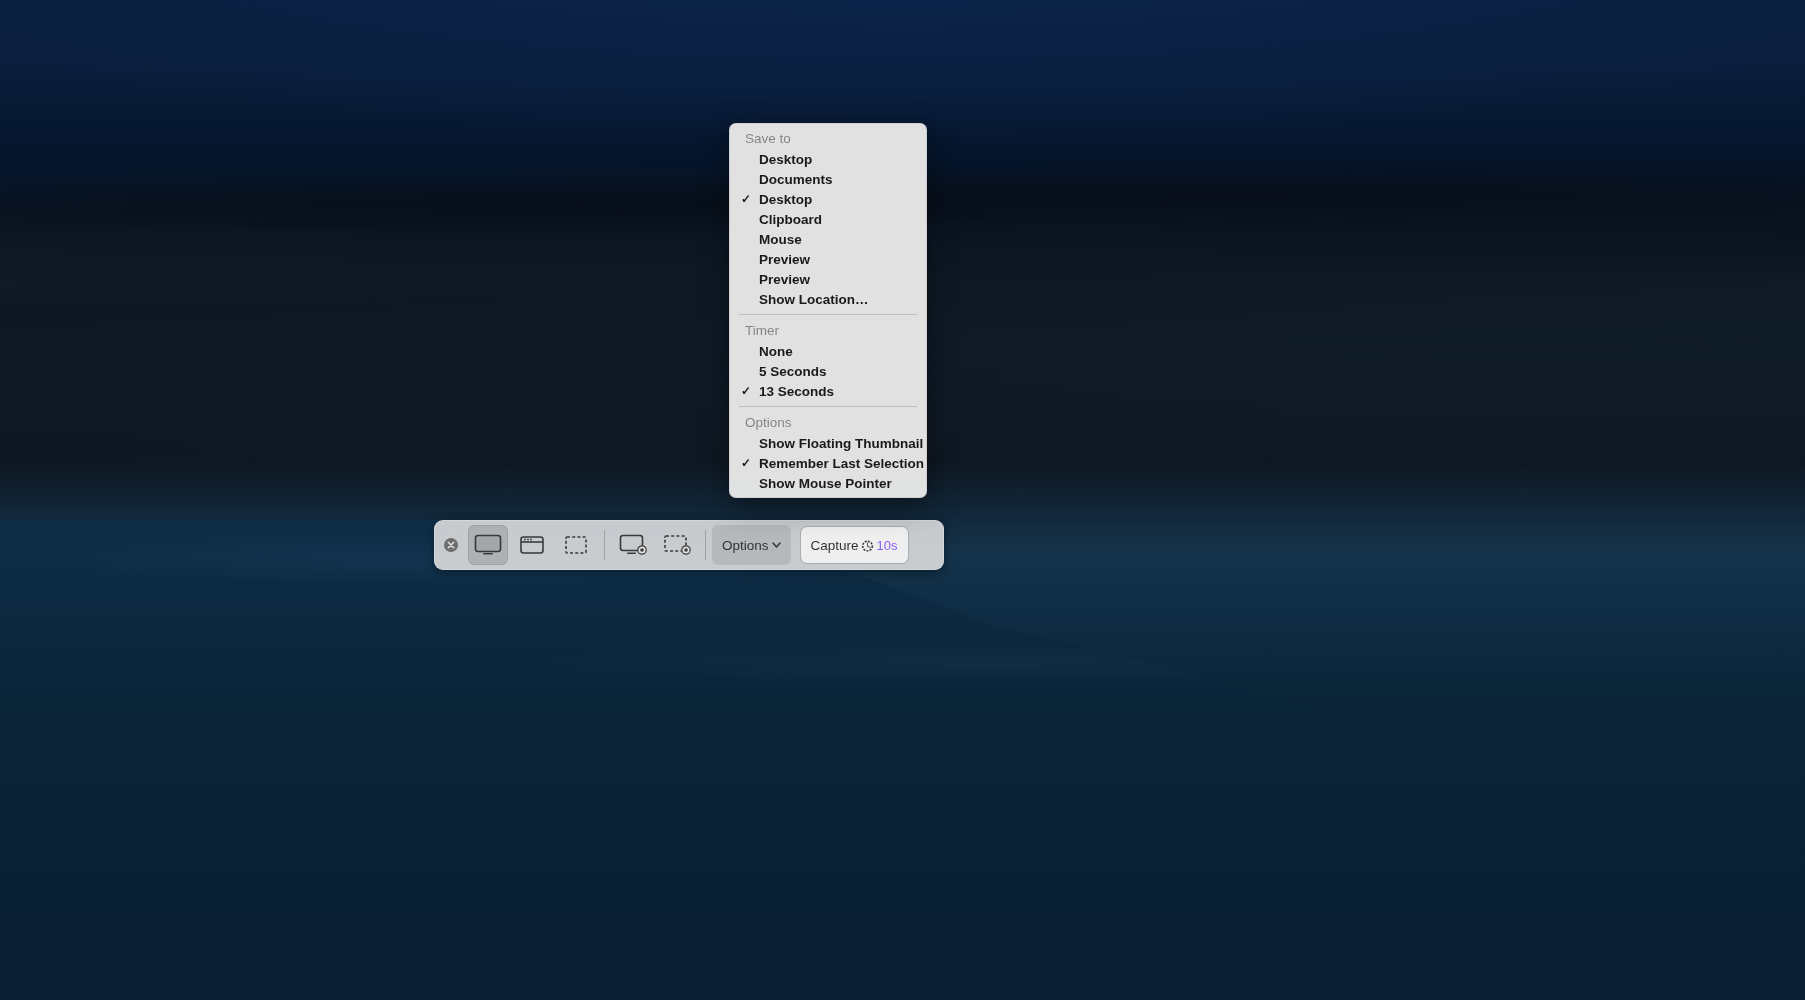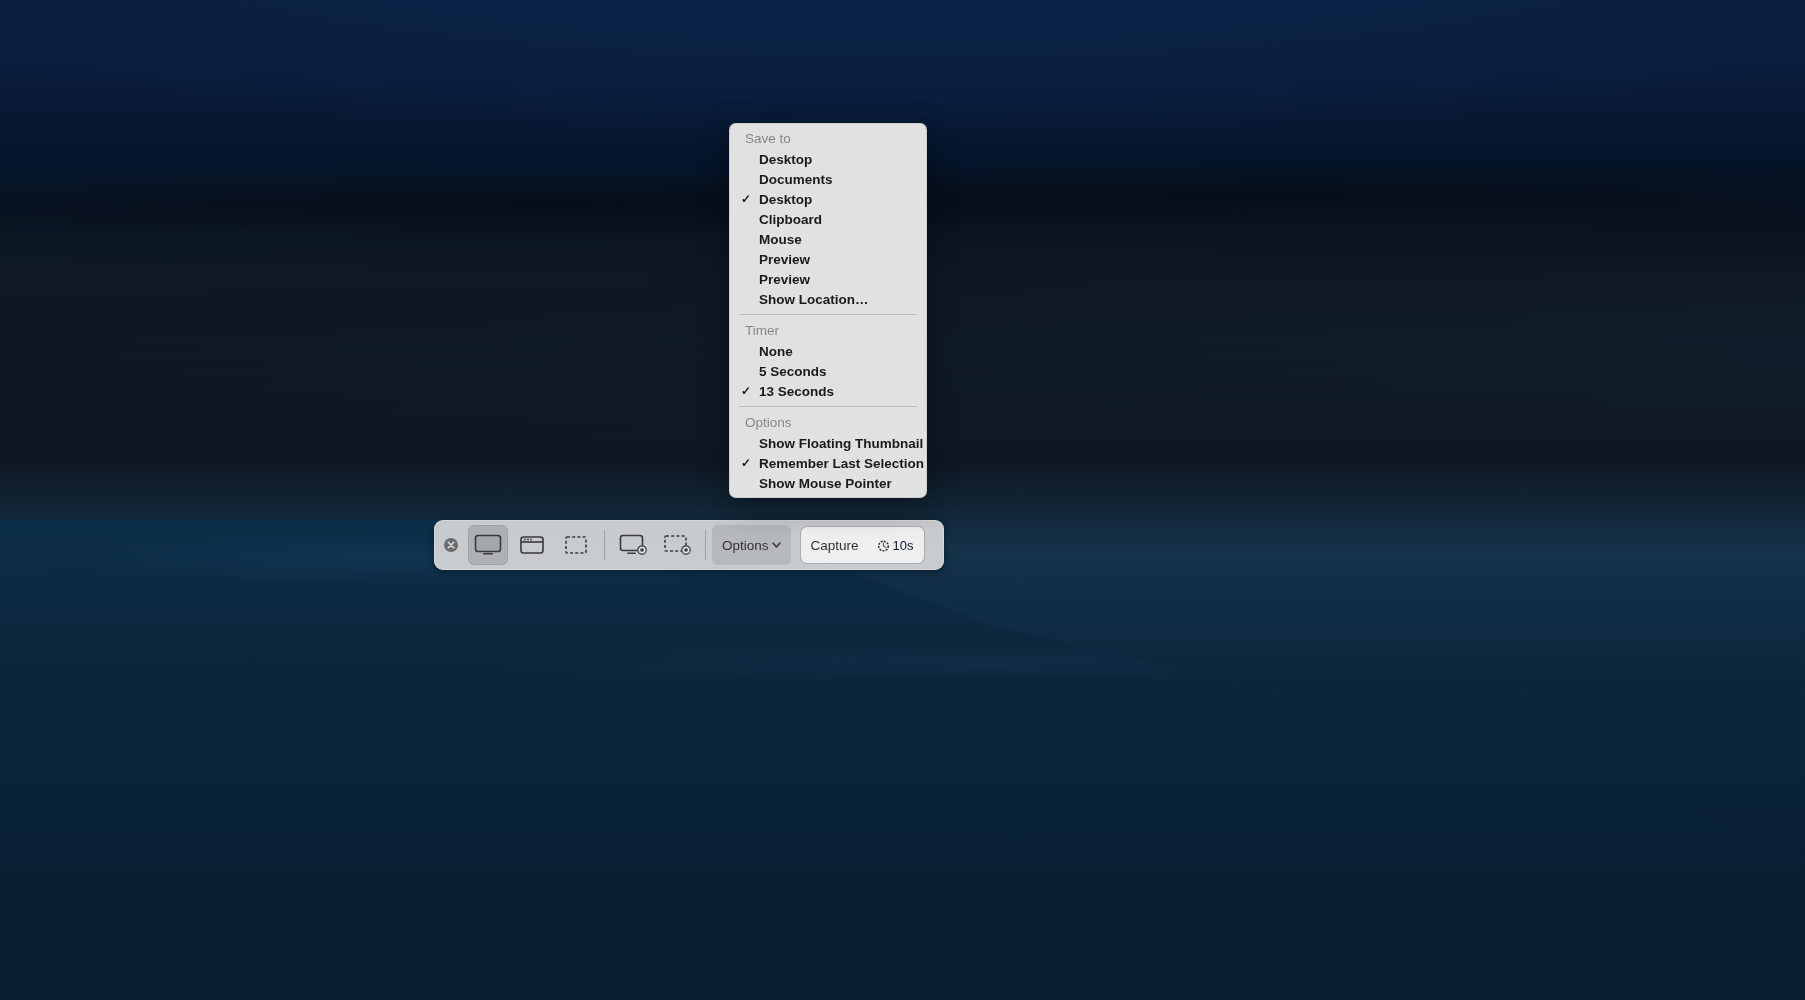--- a/index.html
+++ b/index.html
@@ -80,21 +80,21 @@
 .tb-options {
   padding: 0 10px; height:40px; border-radius:6px;
   display:flex; align-items:center; gap:3px;
   color:#333; font-size:13.5px; cursor:pointer;
   background: rgba(0,0,0,0.09);
 }
 .tb-capture {
   padding: 0 10px; height:36px; margin-left:10px;
   border-radius:6px; background:#efefef;
   box-shadow: 0 0 0 1px rgba(0,0,0,0.15);
-  display:flex; align-items:center; gap:18px;
+  display:flex; align-items:center; gap:2px;
   color:#333; font-size:13.5px; cursor:pointer;
 }
 
 
 .ic { stroke:#3a3a3a; stroke-width:1.6; fill:none; }
 .ic-fill { fill:#3a3a3a; }
 
 
 .menu {
   position:absolute;
@@ -123,21 +123,21 @@
 .menu-check {
   position:absolute; left:12px; top:50%; transform:translateY(-52%);
   font-size:12px;
 }
 .menu-sep {
   height:1px; background: rgba(0,0,0,0.15);
   margin: 5px 10px;
 }
 
 
-.timer-indicator { display:inline-flex; align-items:center; gap:3px; color:#0f172a; font-size:13px; }
+.timer-indicator { display:inline-flex; align-items:center; gap:3px; color:#8b5cf6; font-size:13px; }
 
 </style>
 </head>
 <body>
 
 <div class="desktop"></div>
 <div class="dim"></div>
 
 <div class="toolbar">
 

